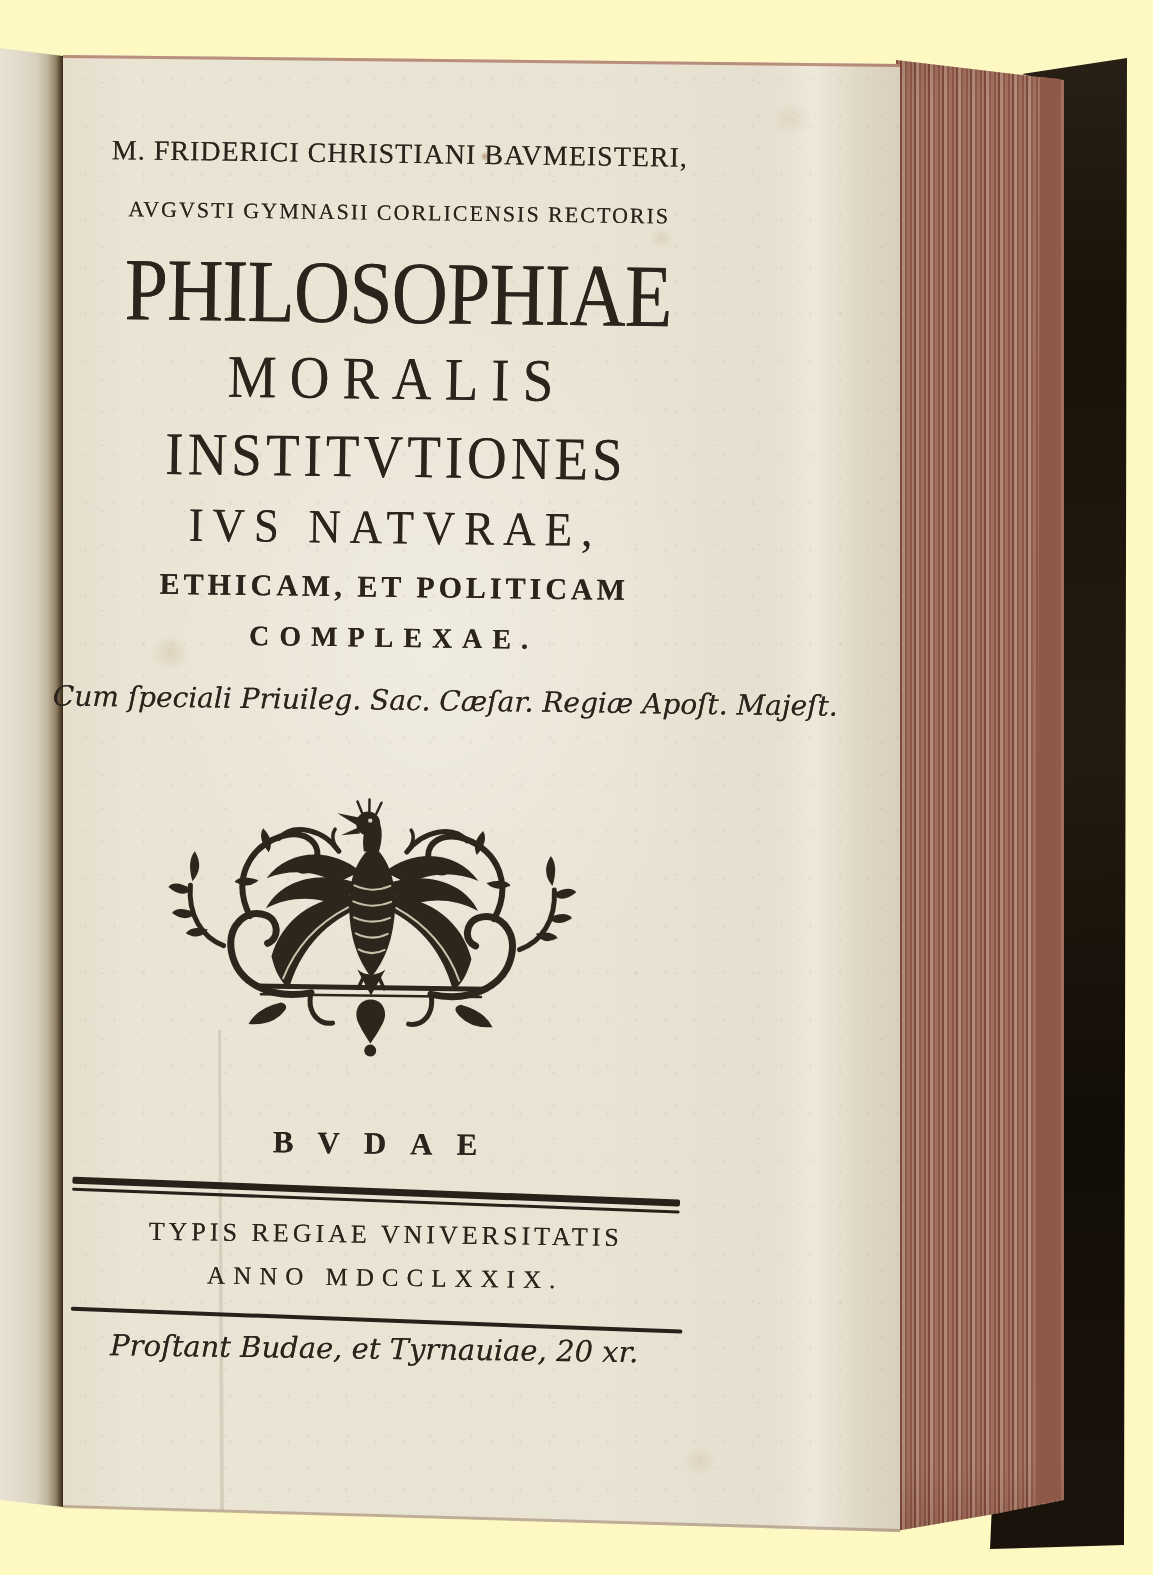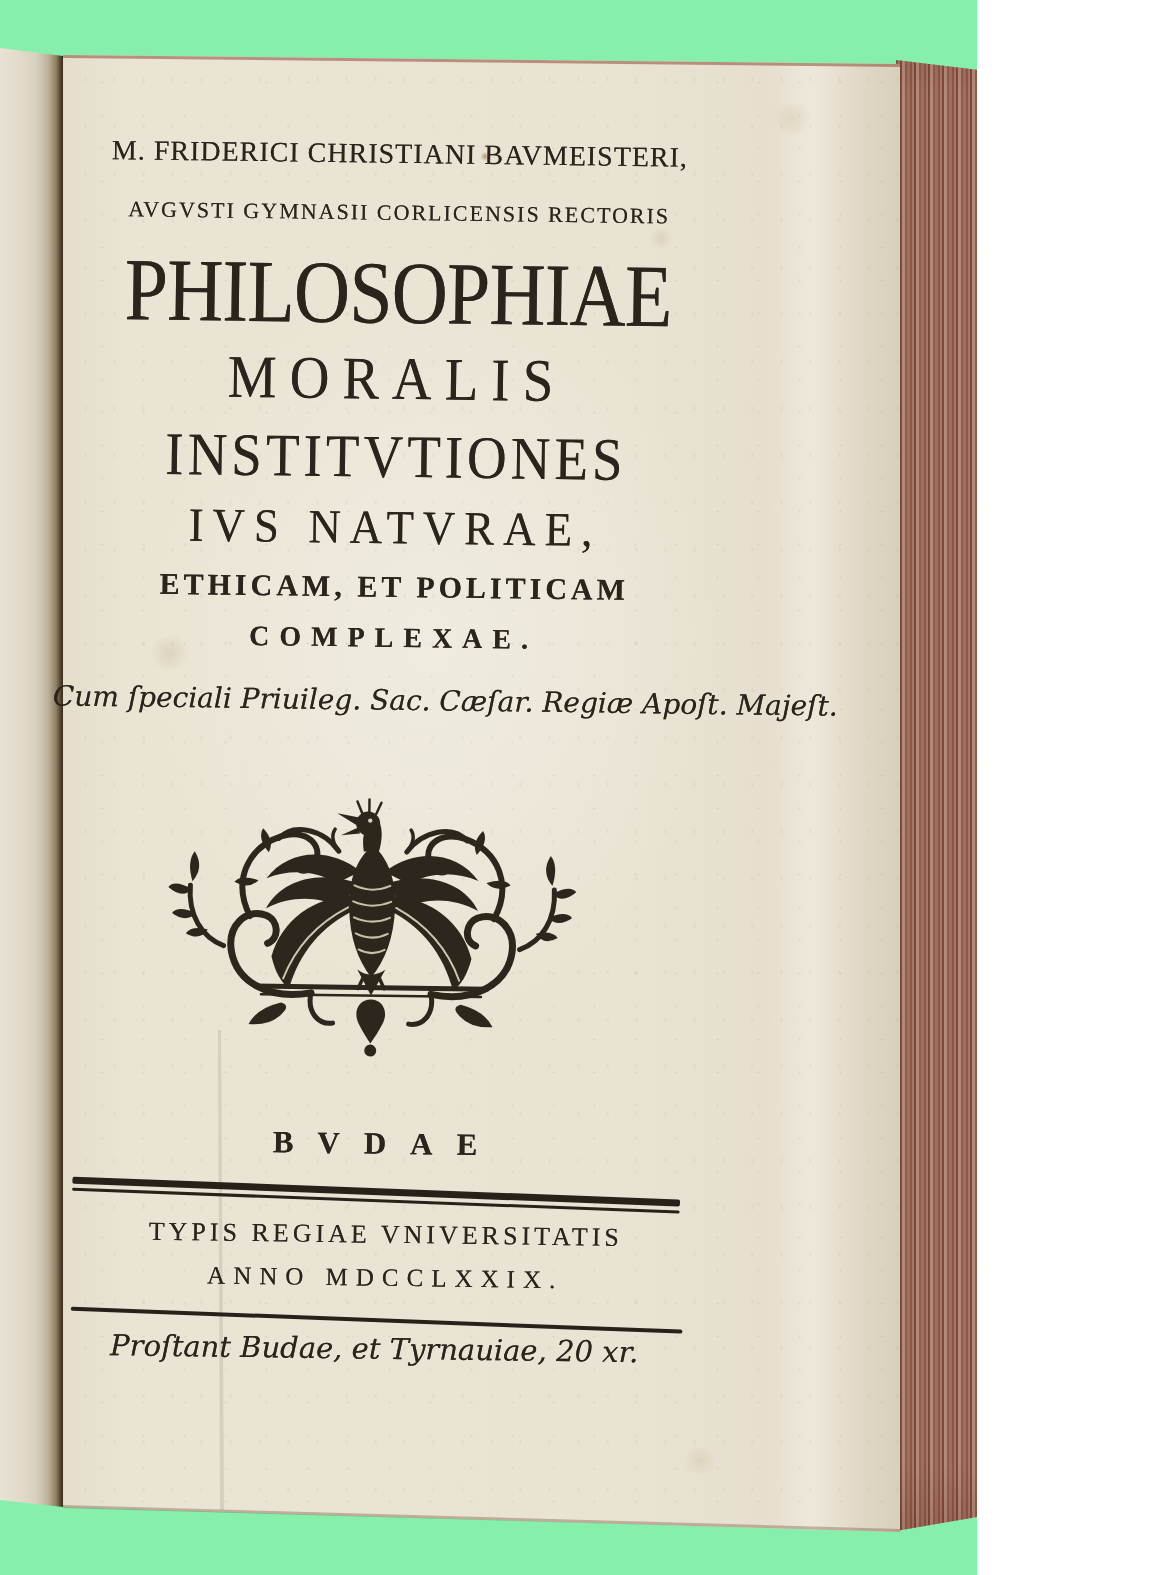--- a/index.html
+++ b/index.html
@@ -1,16 +1,16 @@
 <!DOCTYPE html>
 <html><head>
 <meta charset="utf-8">
 <style>
   html,body{margin:0;padding:0;background:#ffffff;}
-  .scene{position:relative;width:977px;height:1575px;overflow:hidden;background:#86efac;
+  .scene{position:relative;width:1153px;height:1575px;overflow:hidden;background:#fef9c3;
          font-family:"Liberation Serif","DejaVu Serif",serif;}
   .layer{position:absolute;left:0;top:0;width:1153px;height:1575px;}
 
   
   .facing-page{clip-path:polygon(0px 48px,63px 56px,63px 1507px,0px 1500px);
     background:linear-gradient(90deg,#e8e2d4 0px,#e3dccc 18px,#d9d1bf 36px,#beb29a 48px,#8f8166 56px,#5a4a32 60px,#382b1a 63px);}
   .binding{clip-path:polygon(1022px 74px,1127px 58px,1124px 1545px,990px 1549px,992px 1504px,1063px 1496px,1063px 86px);
     background:linear-gradient(178deg,#2e241a 0%,#191209 22%,#241b10 48%,#120d07 72%,#1c140c 100%);}
   .fore-edge{clip-path:polygon(896px 60px,1064px 80px,1064px 1500px,1000px 1513px,896px 1531px);
     background:

